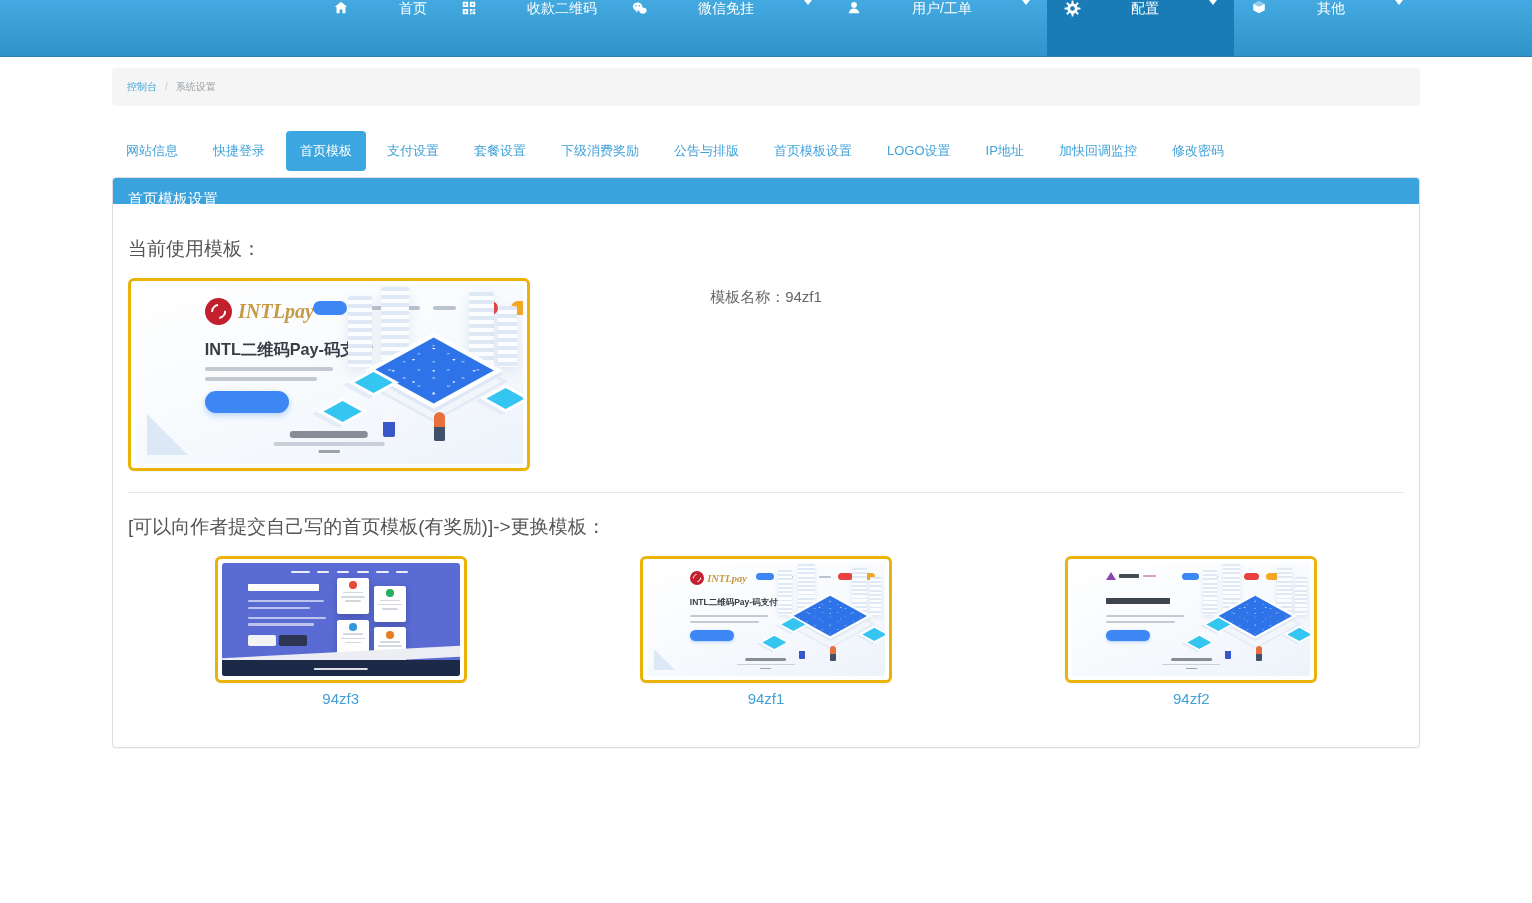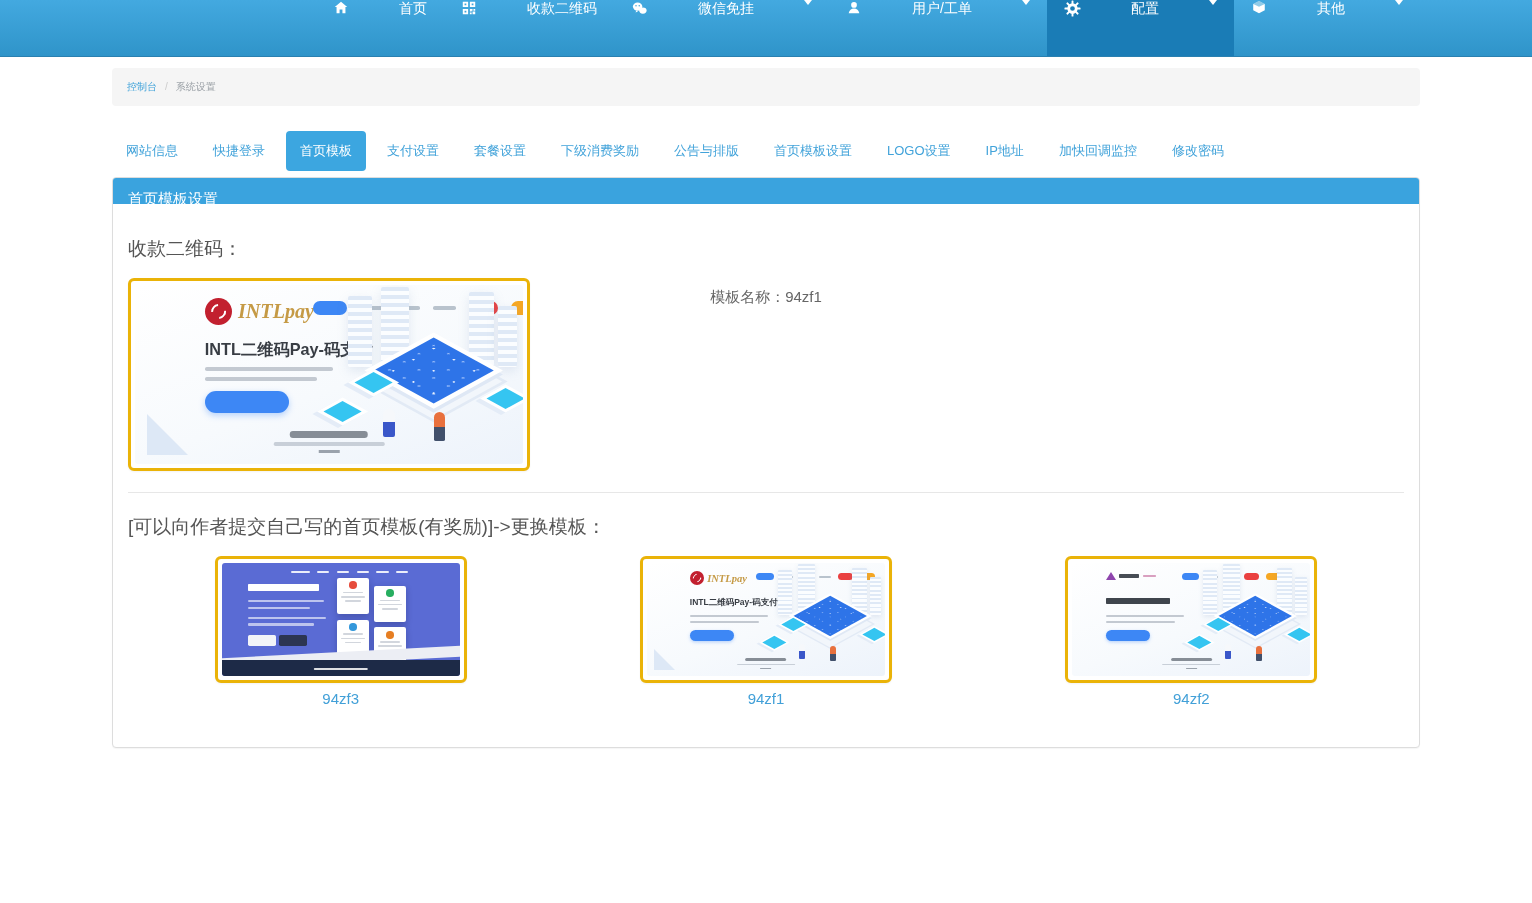--- a/index.html
+++ b/index.html
@@ -241,21 +241,21 @@
     <a class="tab">LOGO设置</a>
     <a class="tab">IP地址</a>
     <a class="tab">加快回调监控</a>
     <a class="tab">修改密码</a>
   </div>
 
   <div class="panel">
     <div class="panel-header">首页模板设置</div>
     <div class="panel-body">
 
-      <div class="section-heading">收款二维码：</div>
+      <div class="section-heading">当前使用模板：</div>
 
       <div class="row1">
         <div class="col">
           <div class="thumb-card lg">
             <div class="mock lg mock-intl">
               <div class="mi-logo">
                 <span class="mi-logo-mark"></span>
                 <span class="mi-logo-text">INTLpay</span>
               </div>
               <div class="mi-pills">

